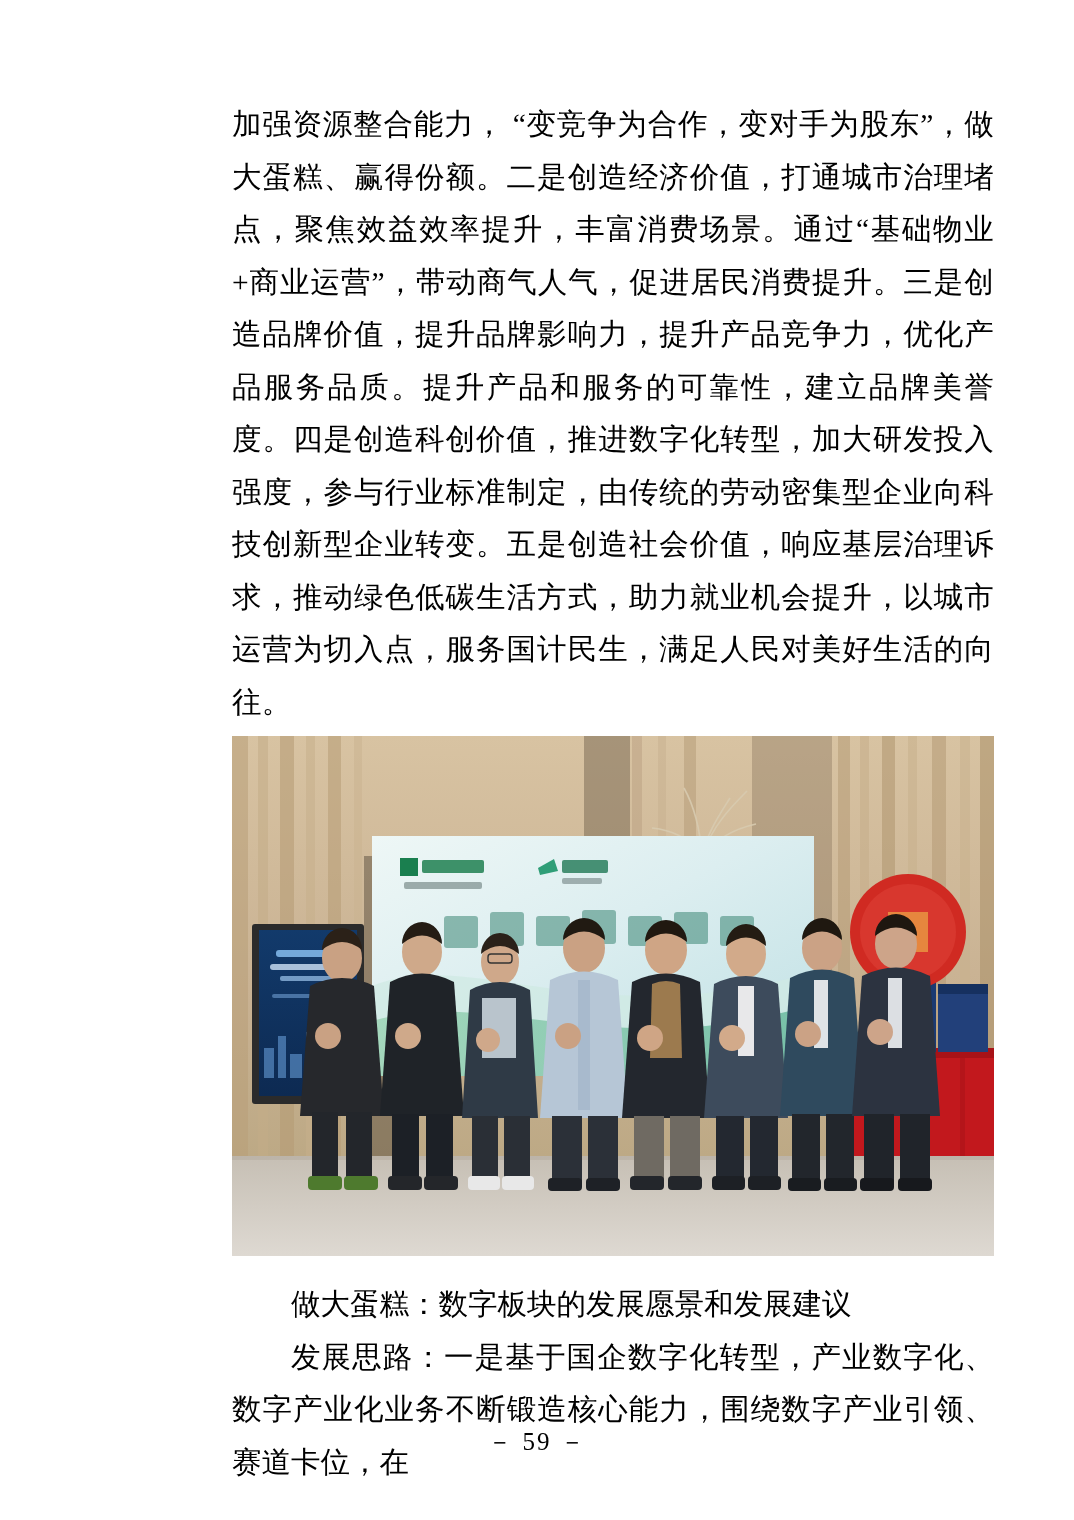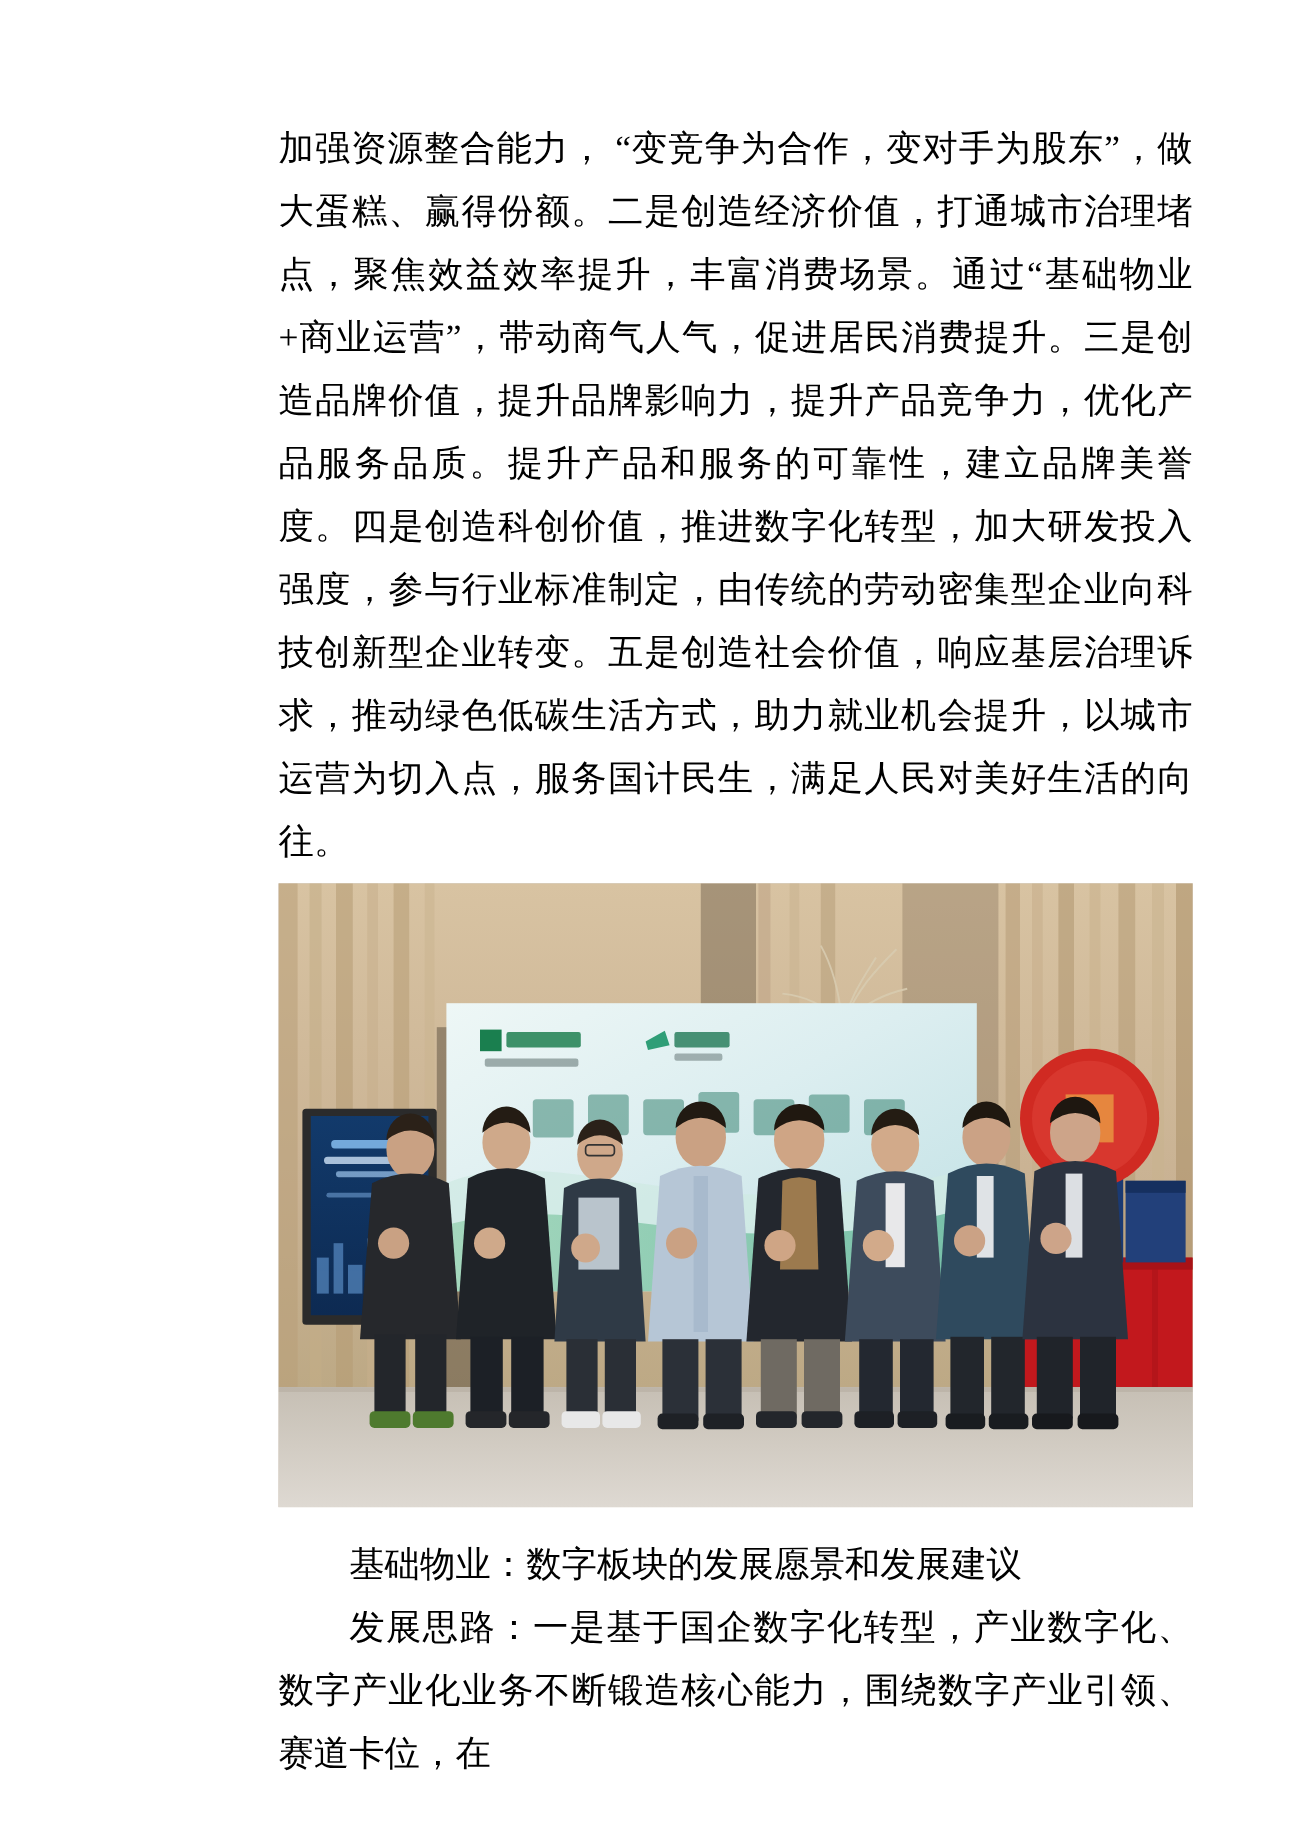--- a/index.html
+++ b/index.html
@@ -319,20 +319,21 @@
             <rect x="668" y="378" width="30" height="68" fill="#20242a"></rect>
             <rect x="628" y="442" width="34" height="13" rx="4" fill="#17191d"></rect>
             <rect x="666" y="442" width="34" height="13" rx="4" fill="#17191d"></rect>
             <circle cx="648" cy="296" r="13" fill="#cda489"></circle>
           </g>
         </g>
       </svg>
     </div>
 
     <div class="caption-block">
-      <p class="caption-line indent2">基础物业：数字板块的发展愿景和发展建议</p>
+      <p class="caption-line indent2">做大蛋糕：数字板块的发展愿景和发展建议</p>
       <p class="caption-line indent2">发展思路：一是基于国企数字化转型，产业数字化、数字产业化业务不断锻造核心能力，围绕数字产业引领、赛道卡位，在</p>
     </div>
 
   </div>
 
+  <div class="page-number">－ 59 －</div>
 
 </div>
 
 </body></html>

